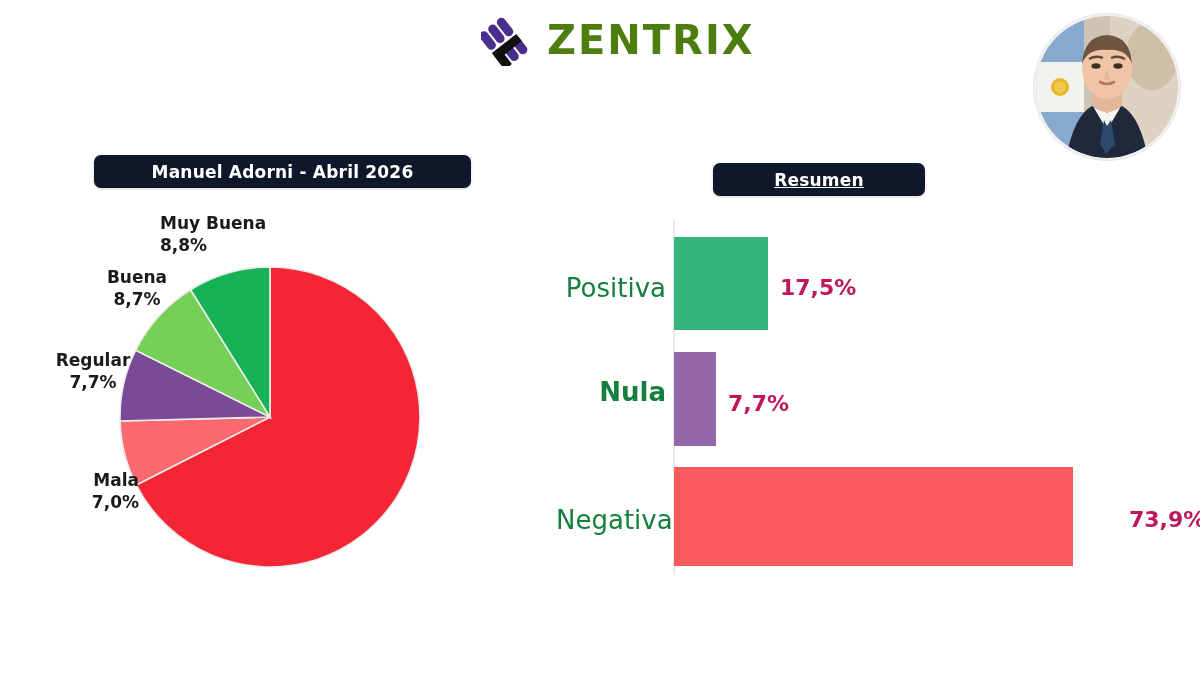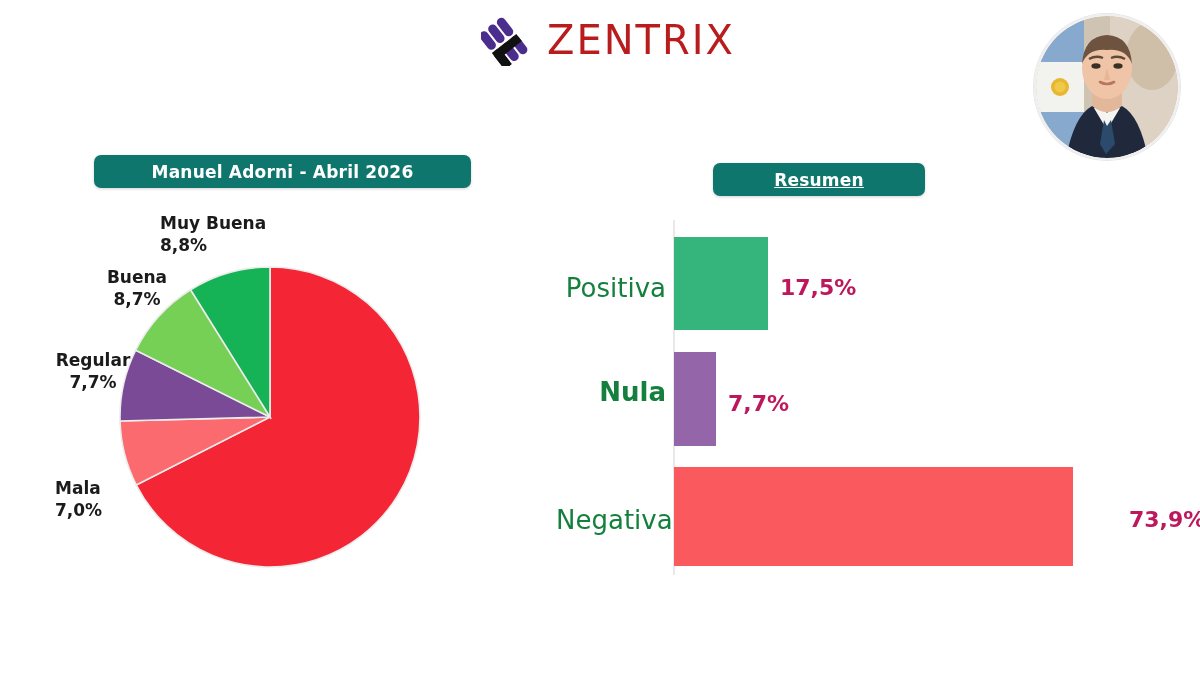--- a/index.html
+++ b/index.html
@@ -12,37 +12,37 @@
   }
   .stage{position:absolute;left:0;top:0;width:1200px;height:674px;}
 
   
   .brand{
     position:absolute;left:481px;top:14px;
     display:flex;align-items:center;gap:14px;
   }
   .brand-mark{width:52px;height:52px;display:block;}
   .brand-word{
-    font-size:40px;font-weight:normal;letter-spacing:2px;
-    color:#b91c1c;line-height:1;
+    font-size:40px;font-weight:bold;letter-spacing:2px;
+    color:#4d7c0f;line-height:1;
     font-family:"DejaVu Sans", sans-serif;
   }
 
   .avatar{
     position:absolute;left:1034px;top:14px;
     width:142px;height:142px;border-radius:50%;
     overflow:hidden;border:2px solid #efefef;
     box-shadow:0 0 0 1px #e6e6e6;
   }
   .avatar svg{display:block;width:142px;height:142px;}
 
   
   .badge{
     position:absolute;
-    background:#0f766e;
+    background:#0f172a;
     color:#ffffff;
     border-radius:7px;
     font-size:17px;font-weight:bold;
     display:flex;align-items:center;justify-content:center;
     letter-spacing:.2px;
     font-family:"DejaVu Sans", sans-serif;
     box-shadow:0 1px 3px rgba(0,0,0,.18);
   }
   #badge-pie{left:94px;top:155px;width:377px;height:33px;}
   #badge-bar{left:713px;top:163px;width:212px;height:33px;text-decoration:underline;}
@@ -53,21 +53,21 @@
   .pie-label{
     position:absolute;
     font-family:"DejaVu Sans", sans-serif;
     font-size:17px;font-weight:bold;color:#1b1b1b;
     line-height:1.28;white-space:nowrap;
   }
   .pie-label .pct{display:block;}
   .lbl-muybuena{left:160px;top:18px;text-align:left;width:120px;}
   .lbl-buena{left:85px;top:72px;text-align:center;width:104px;}
   .lbl-regular{left:38px;top:155px;text-align:center;width:110px;}
-  .lbl-mala{left:55px;top:275px;text-align:left;width:84px;margin-top:8px;}
+  .lbl-mala{left:55px;top:275px;text-align:right;width:84px;}
   .lbl-muymala{left:415px;top:305px;text-align:center;width:126px;}
 
   
   .bar-wrap{position:absolute;left:556px;top:215px;width:640px;height:370px;}
   .bar-axis{
     position:absolute;left:117px;top:5px;width:2px;height:355px;
     background:#e9e9ea;
   }
   .bar-row{position:absolute;left:0;width:640px;display:block;}
   .bar-cat{

